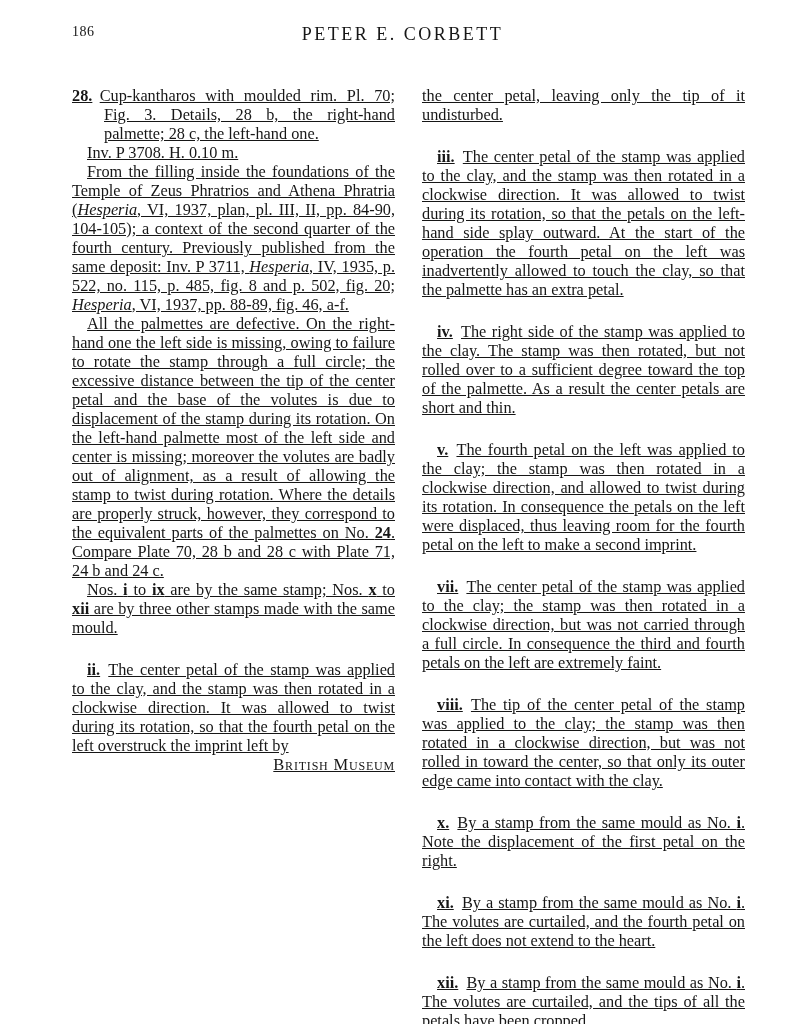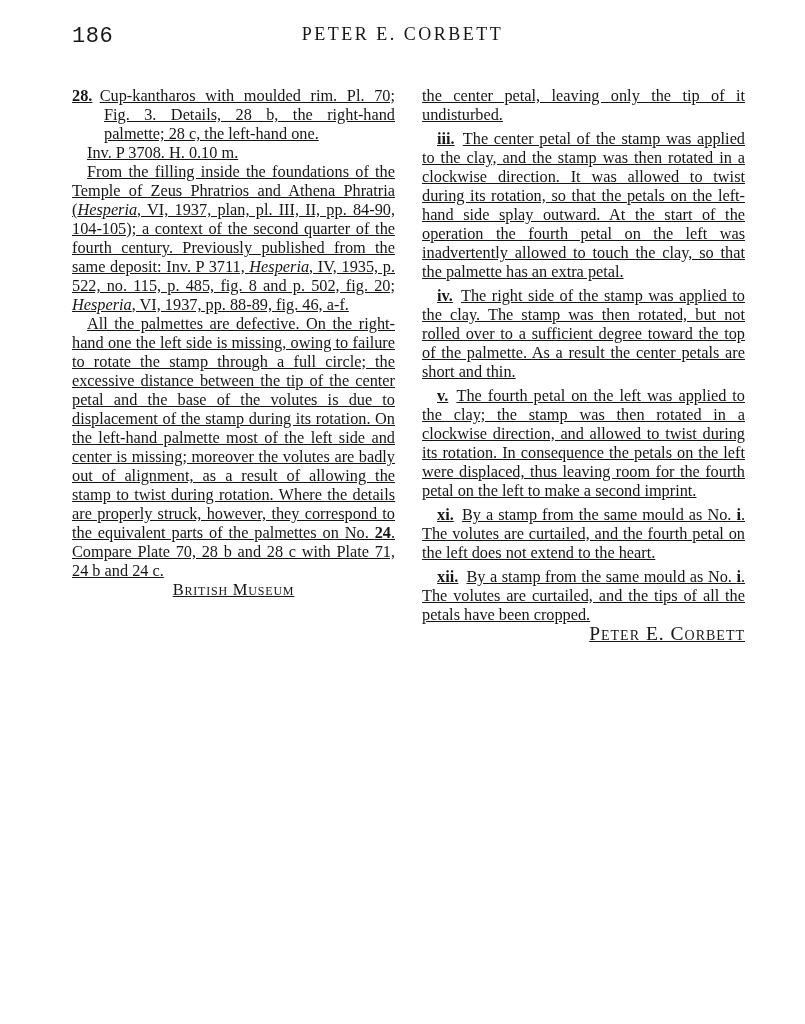--- a/index.html
+++ b/index.html
@@ -7,44 +7,44 @@
     width: 805px; height: 1024px;
     background: #ffffff;
     color: #161616;
     font-family: "Liberation Serif", "DejaVu Serif", serif;
     overflow: hidden;
   }
   .sheet { position: relative; width: 805px; height: 1024px; }
   .header { position: relative; height: 46px; padding-top: 24px; }
   .page-num {
     position: absolute; left: 72px; top: 24px;
-    font-size: 22px; letter-spacing: 0.5px; font-family: Liberation Mono, monospace;
+    font-size: 14px; letter-spacing: 0.5px;
   }
   .running-title {
     text-align: center; font-size: 18px; letter-spacing: 2.5px;
   }
   .columns {
     display: flex; justify-content: space-between;
     margin: 16px 60px 0 72px; width: 673px; text-decoration: underline;
   }
   .col { width: 323px; font-size: 16.3px; line-height: 19px; text-align: justify; }
   .col p { margin: 0; }
   p.ind { text-indent: 15px; }
-  p.item { margin-top: 5px; text-indent: 15px; }
+  p.item { margin-top: 23px; text-indent: 15px; }
   .entry { padding-left: 32px; text-indent: -32px; }
   .entry b { margin-right: 0.45em; }
   .inv { text-indent: 15px; margin-top: 1px; }
   .rn { font-weight: bold; margin-right: 0.5em; }
   .heading { margin: 15px 0 4px 0; text-indent: 0; }
   .sc { font-variant: small-caps; letter-spacing: 0.6px; }
   .heading .rest { margin-left: 0.4em; }
   .museum {
     margin-top: 27px; margin-left: 36px;
     font-variant: small-caps; letter-spacing: 0.8px; font-size: 16.5px;
-    text-align: center;
+    text-align: right;
   }
   .signature {
     margin-top: 13px; text-align: right;
     font-variant: small-caps; letter-spacing: 1px; font-size: 19.5px;
   }
   i { font-style: italic; }
 </style>
 </head>
 <body>
 
@@ -55,27 +55,32 @@
     <div class="running-title">PETER E. CORBETT</div>
   </div>
 
   <div class="columns">
 
     <div class="col">
       <p class="entry"><b>28.</b><span>Cup-kantharos with moulded rim. Pl. 70; Fig. 3. Details, 28 b, the right-hand palmette; 28 c, the left-hand one.</span></p>
       <p class="inv">Inv. P 3708. H. 0.10 m.</p>
       <p class="ind"><span>From the filling inside the foundations of the Temple of Zeus Phratrios and Athena Phratria (</span><i>Hesperia</i><span>, VI, 1937, plan, pl. III, II, pp. 84-90, 104-105); a context of the second quarter of the fourth century. Previously published from the same deposit: Inv. P 3711, </span><i>Hesperia</i><span>, IV, 1935, p. 522, no. 115, p. 485, fig. 8 and p. 502, fig. 20; </span><i>Hesperia</i><span>, VI, 1937, pp. 88-89, fig. 46, a-f.</span></p>
       <p class="ind"><span>All the palmettes are defective. On the right-hand one the left side is missing, owing to failure to rotate the stamp through a full circle; the excessive distance between the tip of the center petal and the base of the volutes is due to displacement of the stamp during its rotation. On the left-hand palmette most of the left side and center is missing; moreover the volutes are badly out of alignment, as a result of allowing the stamp to twist during rotation. Where the details are properly struck, however, they correspond to the equivalent parts of the palmettes on No. </span><b>24</b><span>. Compare Plate 70, 28 b and 28 c with Plate 71, 24 b and 24 c.</span></p>
+      <p class="ind"><span>Nos. </span><b>i</b><span> to </span><b>ix</b><span> are by the same stamp; Nos. </span><b>x</b><span> to </span><b>xii</b><span> are by three other stamps made with the same mould.</span></p>
+      <p class="item"><b class="rn">ii.</b><span>The center petal of the stamp was applied to the clay, and the stamp was then rotated in a clockwise direction. It was allowed to twist during its rotation, so that the fourth petal on the left overstruck the imprint left by</span></p>
       <p class="museum">British Museum</p>
     </div>
 
     <div class="col">
       <p>the center petal, leaving only the tip of it undisturbed.</p>
       <p class="item"><b class="rn">iii.</b><span>The center petal of the stamp was applied to the clay, and the stamp was then rotated in a clockwise direction. It was allowed to twist during its rotation, so that the petals on the left-hand side splay outward. At the start of the operation the fourth petal on the left was inadvertently allowed to touch the clay, so that the palmette has an extra petal.</span></p>
       <p class="item"><b class="rn">iv.</b><span>The right side of the stamp was applied to the clay. The stamp was then rotated, but not rolled over to a sufficient degree toward the top of the palmette. As a result the center petals are short and thin.</span></p>
       <p class="item"><b class="rn">v.</b><span>The fourth petal on the left was applied to the clay; the stamp was then rotated in a clockwise direction, and allowed to twist during its rotation. In consequence the petals on the left were displaced, thus leaving room for the fourth petal on the left to make a second imprint.</span></p>
+      <p class="item"><b class="rn">vii.</b><span>The center petal of the stamp was applied to the clay; the stamp was then rotated in a clockwise direction, but was not carried through a full circle. In consequence the third and fourth petals on the left are extremely faint.</span></p>
+      <p class="item"><b class="rn">viii.</b><span>The tip of the center petal of the stamp was applied to the clay; the stamp was then rotated in a clockwise direction, but was not rolled in toward the center, so that only its outer edge came into contact with the clay.</span></p>
+      <p class="item"><b class="rn">x.</b><span>By a stamp from the same mould as No. </span><b>i</b><span>. Note the displacement of the first petal on the right.</span></p>
       <p class="item"><b class="rn">xi.</b><span>By a stamp from the same mould as No. </span><b>i</b><span>. The volutes are curtailed, and the fourth petal on the left does not extend to the heart.</span></p>
       <p class="item"><b class="rn">xii.</b><span>By a stamp from the same mould as No. </span><b>i</b><span>. The volutes are curtailed, and the tips of all the petals have been cropped.</span></p>
       <p class="signature">Peter E. Corbett</p>
     </div>
 
   </div>
 </div>
 
 </body></html>

